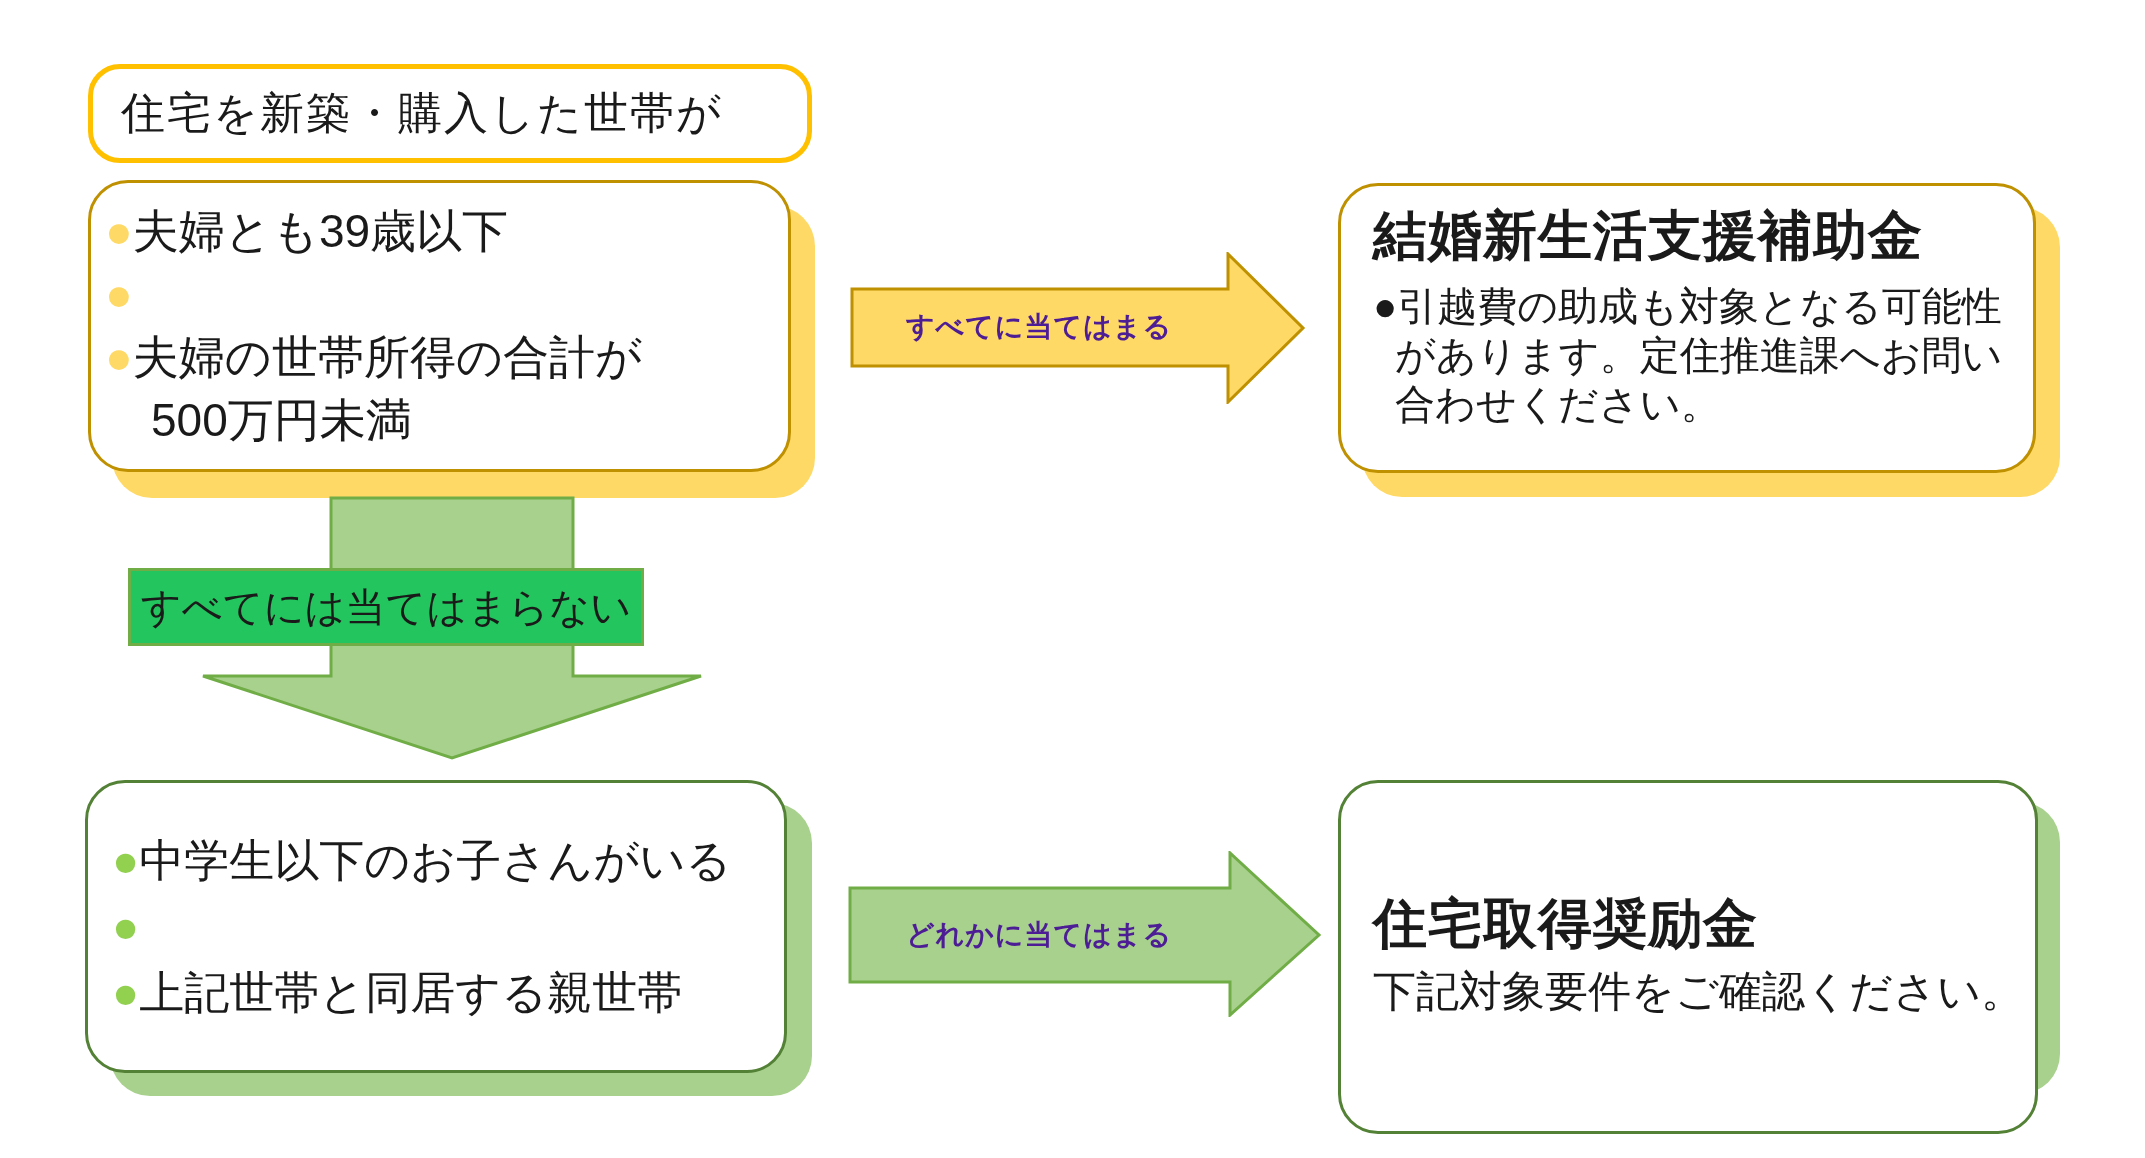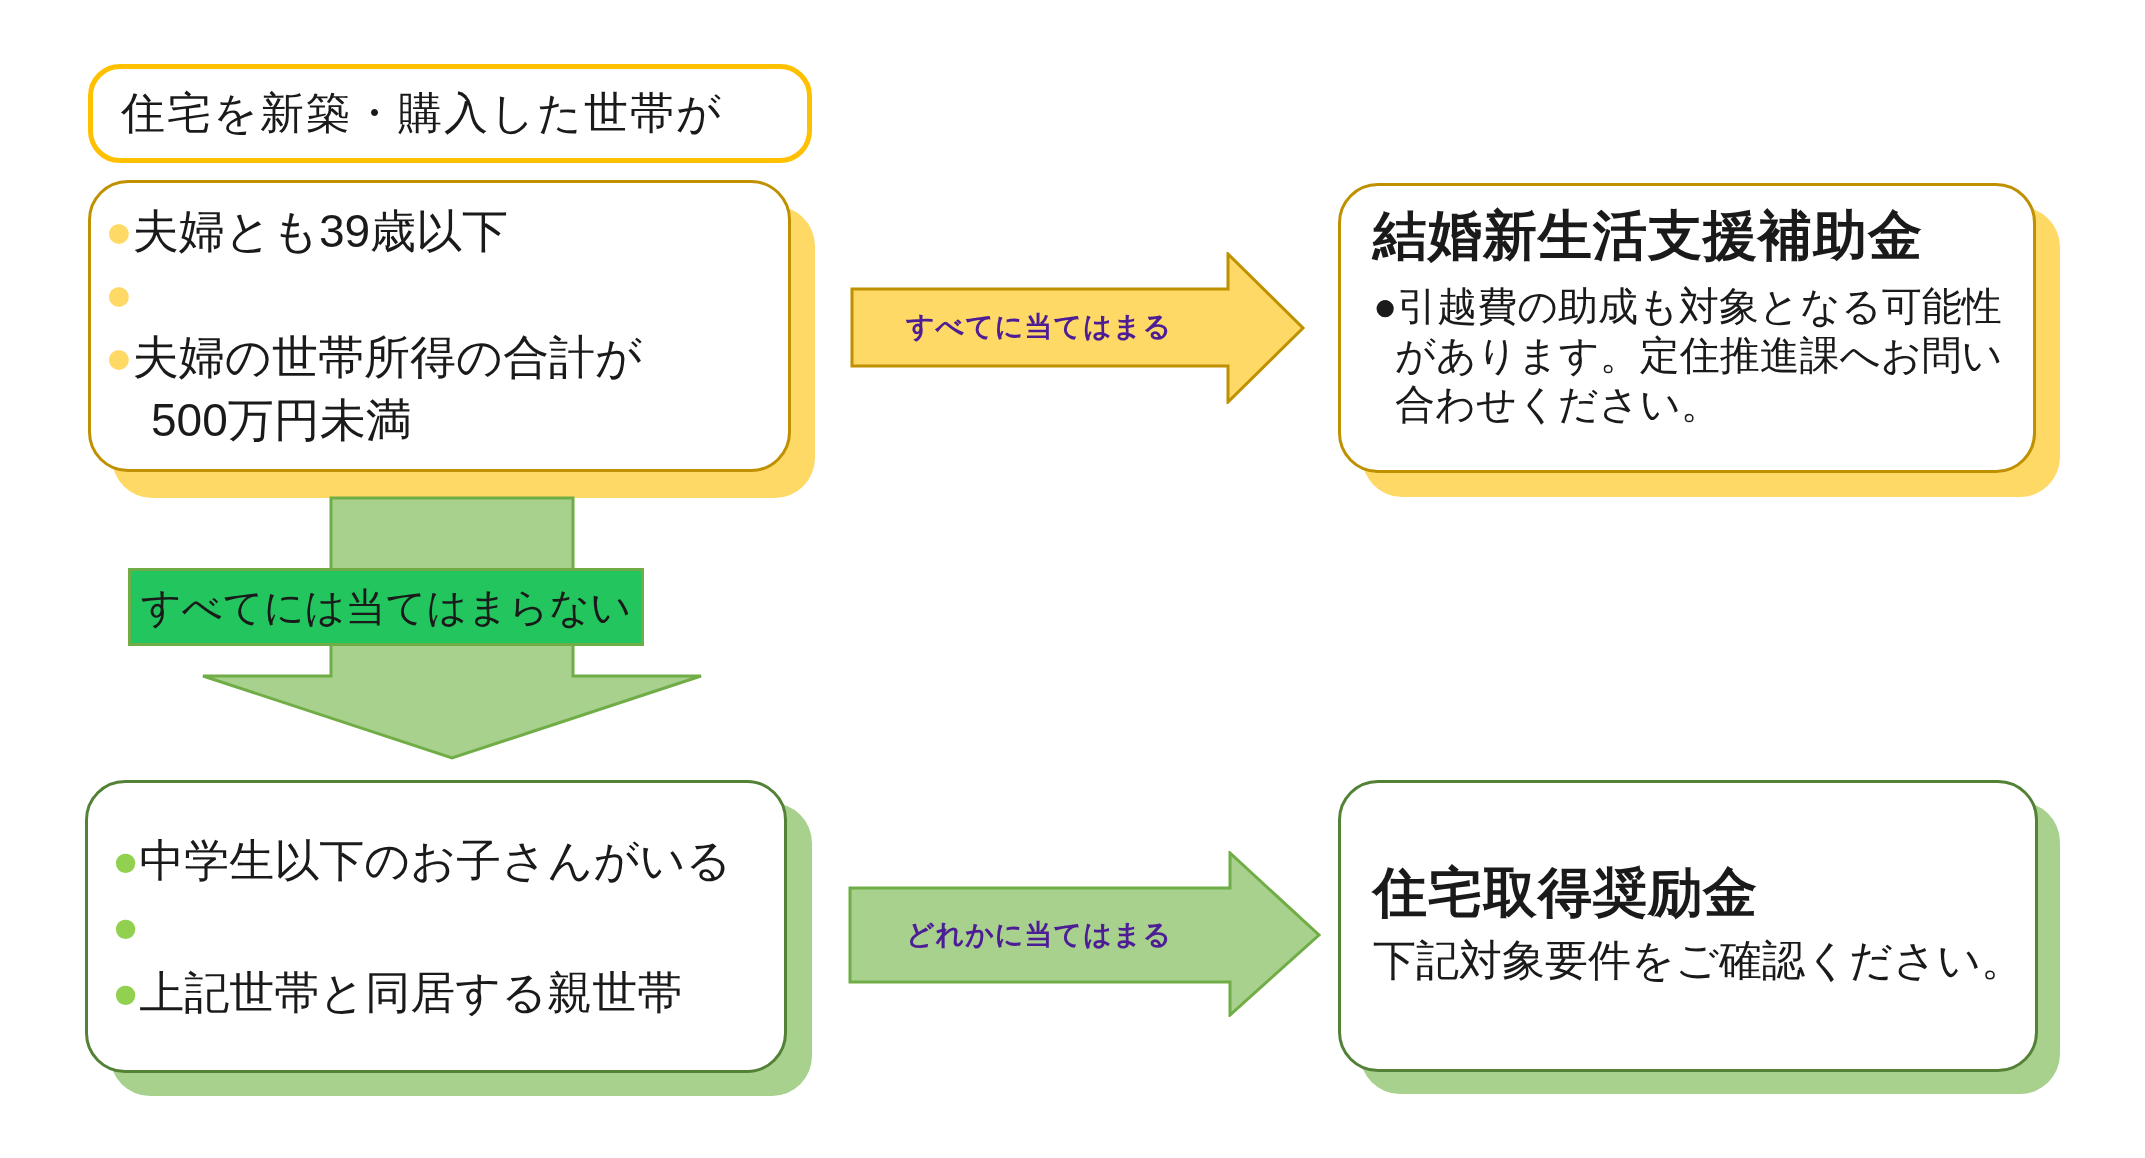--- a/index.html
+++ b/index.html
@@ -138,18 +138,18 @@
       <span>上記世帯と同居する親世帯</span>
     </div>
   </div>
 
   <svg class="abs" style="left:848px;top:851px;" width="478" height="166" viewBox="0 0 478 166">
     <polygon points="2,37 382,37 382,2 471,84 382,164 382,131 2,131" fill="#A9D18E" stroke="#70AD47" stroke-width="3" stroke-linejoin="miter"></polygon>
   </svg>
   <div class="abs arrow-label" style="left:848px;top:888px;width:382px;height:94px;">どれかに当てはまる</div>
 
   <div class="abs shadow green" style="left:1360px;top:802px;width:700px;height:292px;"></div>
-  <div class="abs card green-border result-housing-box" style="left:1338px;top:780px;width:700px;height:292px;">
+  <div class="abs card green-border result-housing-box" style="left:1338px;top:780px;width:700px;height:354px;">
     <div class="result-title">住宅取得奨励金</div>
     <div class="result-subtitle">下記対象要件をご確認ください。</div>
   </div>
 
 </div>
 
 </body></html>

